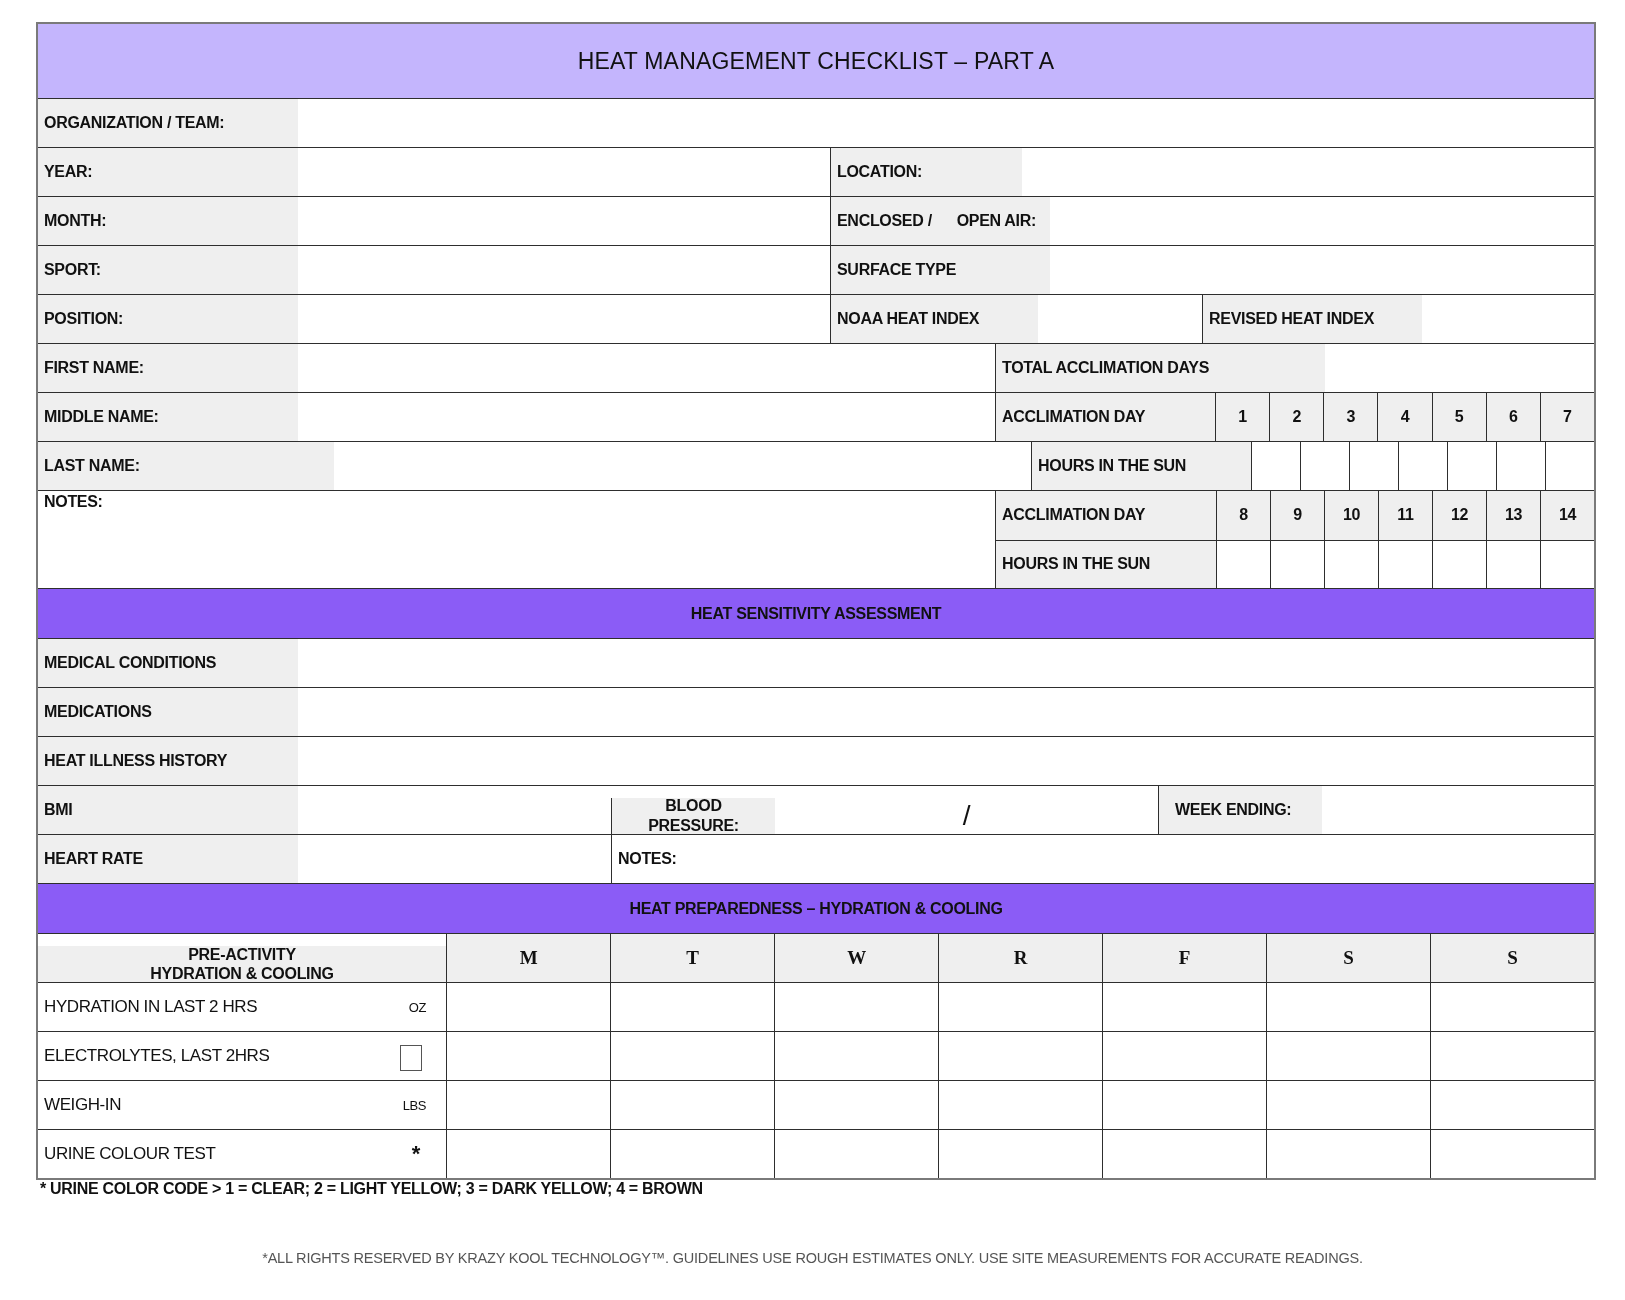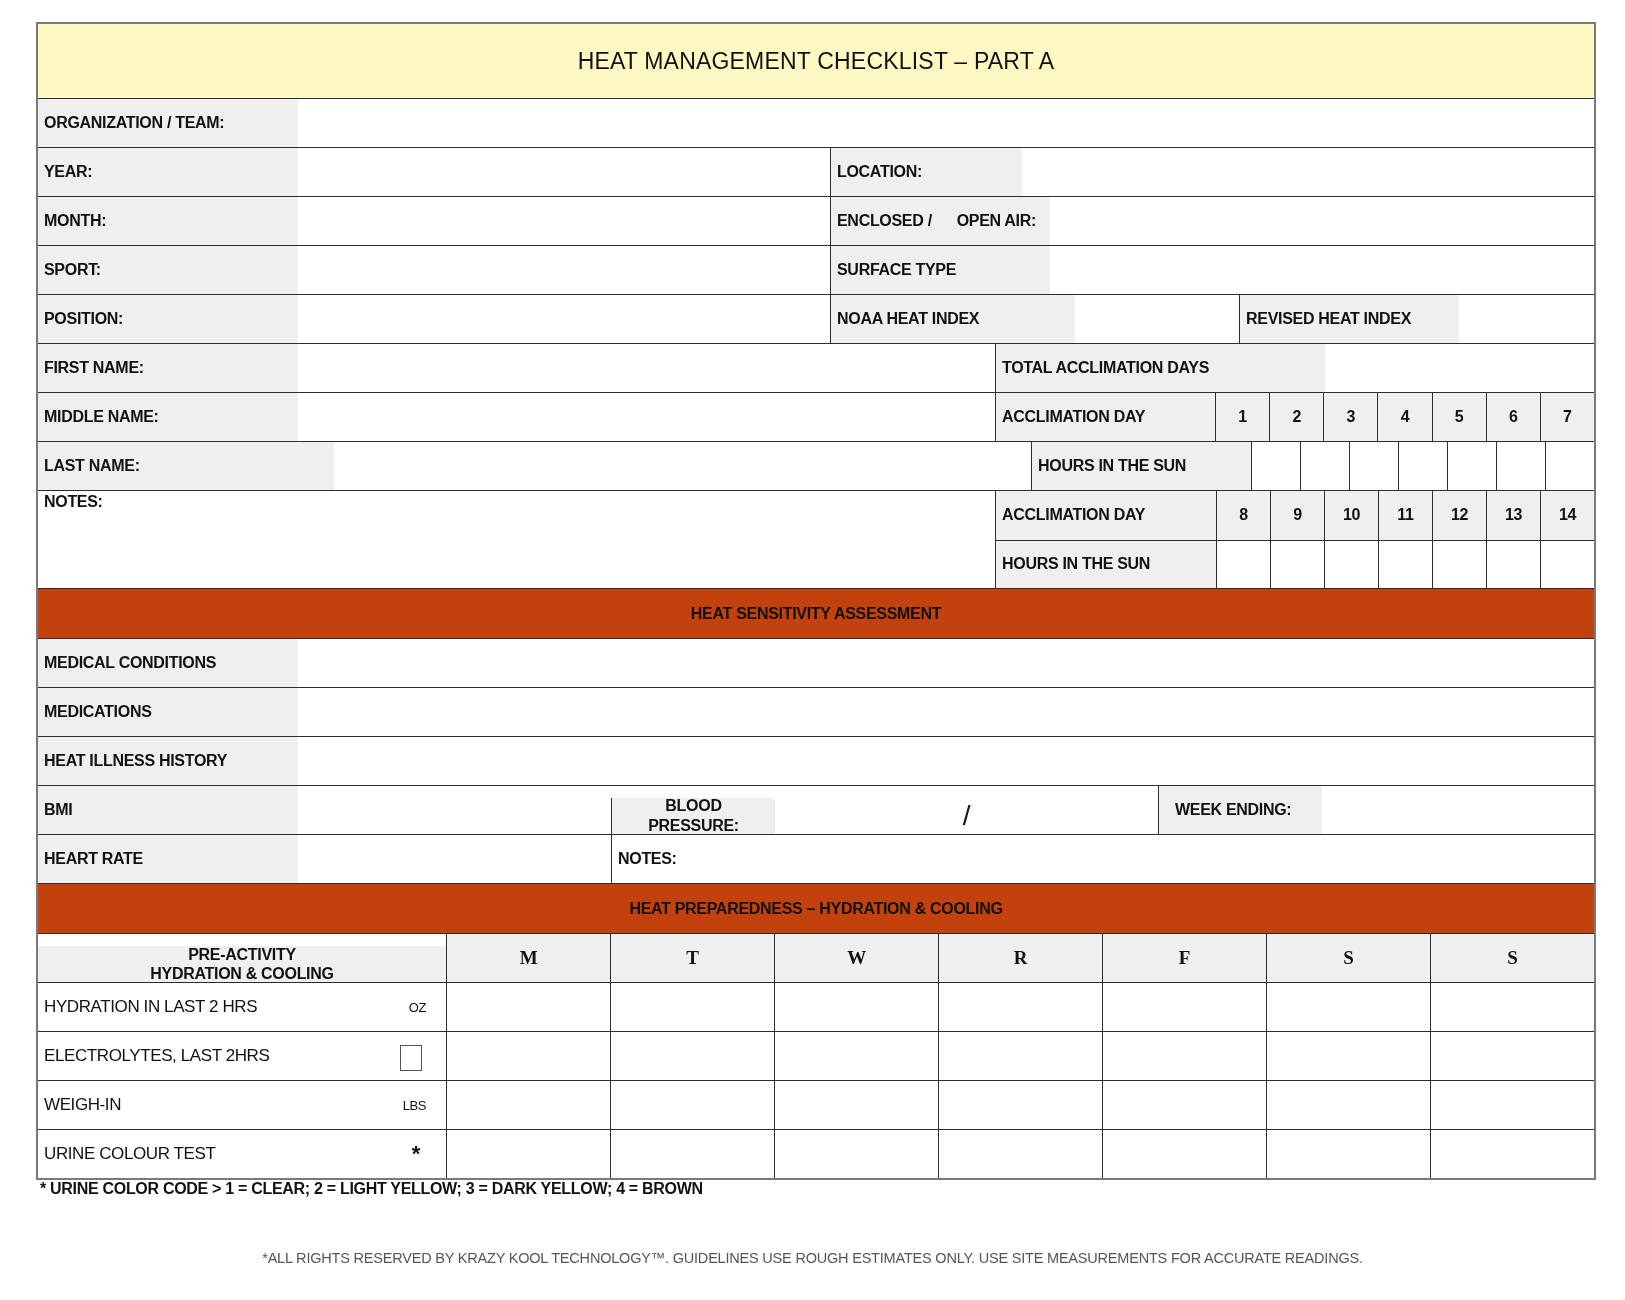--- a/index.html
+++ b/index.html
@@ -3,23 +3,23 @@
 <meta charset="utf-8">
 <style>
   html, body { margin: 0; padding: 0; background: #ffffff; }
   body { width: 1625px; height: 1300px; position: relative; font-family: "Liberation Sans", sans-serif; color: #111; overflow: hidden; }
   .sheet { position: absolute; left: 36px; top: 22px; width: 1560px; border: 2px solid #7a7a7a; box-sizing: border-box; }
   .row { display: flex; border-top: 1.5px solid #2e2e2e; box-sizing: border-box; }
   .cell { box-sizing: border-box; display: flex; align-items: center; padding: 0 6px; font-size: 16px; font-weight: bold; letter-spacing: -0.3px; }
   .lbl { background: #efefef; }
   .val { background: #ffffff; }
   .bl { border-left: 1.5px solid #2e2e2e; }
-  .title-bar { height: 74px; background: #fef9c3; display: flex; align-items: center; justify-content: center; font-size: 23px; font-weight: normal; letter-spacing: 0.2px; }
+  .title-bar { height: 74px; background: #c4b5fd; display: flex; align-items: center; justify-content: center; font-size: 23px; font-weight: normal; letter-spacing: 0.2px; }
   .h49 { height: 49px; }
-  .section-head { height: 49px; background: #c2410c; justify-content: center; width: 100%; }
+  .section-head { height: 49px; background: #8b5cf6; justify-content: center; width: 100%; }
   .center { justify-content: center; margin-top: 12px; }
   .num { justify-content: center; font-size: 16px; }
   .day { font-family: "Liberation Serif", serif; font-size: 19px; font-weight: bold; justify-content: center; }
   .plain { font-weight: normal; font-size: 17px; letter-spacing: -0.4px; }
   .notes-box { align-items: flex-start; padding-top: 2px; }
   .checkbox { width: 22px; height: 26px; border: 1.5px solid #555; box-sizing: border-box; background: #fff; margin-top: 4px; }
   .unit { margin-left: auto; margin-right: 14px; font-weight: normal; font-size: 13px; }
   .legend-note { position: absolute; left: 40px; top: 1180px; font-size: 16px; font-weight: bold; letter-spacing: -0.3px; }
   .footer { position: absolute; left: 0; width: 1625px; top: 1250px; text-align: center; font-size: 14.5px; color: #555; letter-spacing: -0.2px; }
 </style>
@@ -52,21 +52,21 @@
   <div class="row h49">
     <div class="cell lbl" style="width:260px">SPORT:</div>
     <div class="cell val" style="width:532px"></div>
     <div class="cell lbl bl" style="width:220px">SURFACE TYPE</div>
     <div class="cell val" style="flex:1"></div>
   </div>
 
   <div class="row h49">
     <div class="cell lbl" style="width:260px">POSITION:</div>
     <div class="cell val" style="width:532px"></div>
-    <div class="cell lbl bl" style="width:245px">NOAA HEAT INDEX</div>
+    <div class="cell lbl bl" style="width:208px">NOAA HEAT INDEX</div>
     <div class="cell val" style="width:164px"></div>
     <div class="cell lbl bl" style="width:220px">REVISED HEAT INDEX</div>
     <div class="cell val" style="flex:1"></div>
   </div>
 
   <div class="row h49">
     <div class="cell lbl" style="width:260px">FIRST NAME:</div>
     <div class="cell val" style="width:697px"></div>
     <div class="cell lbl bl" style="width:330px">TOTAL ACCLIMATION DAYS</div>
     <div class="cell val" style="flex:1"></div>

